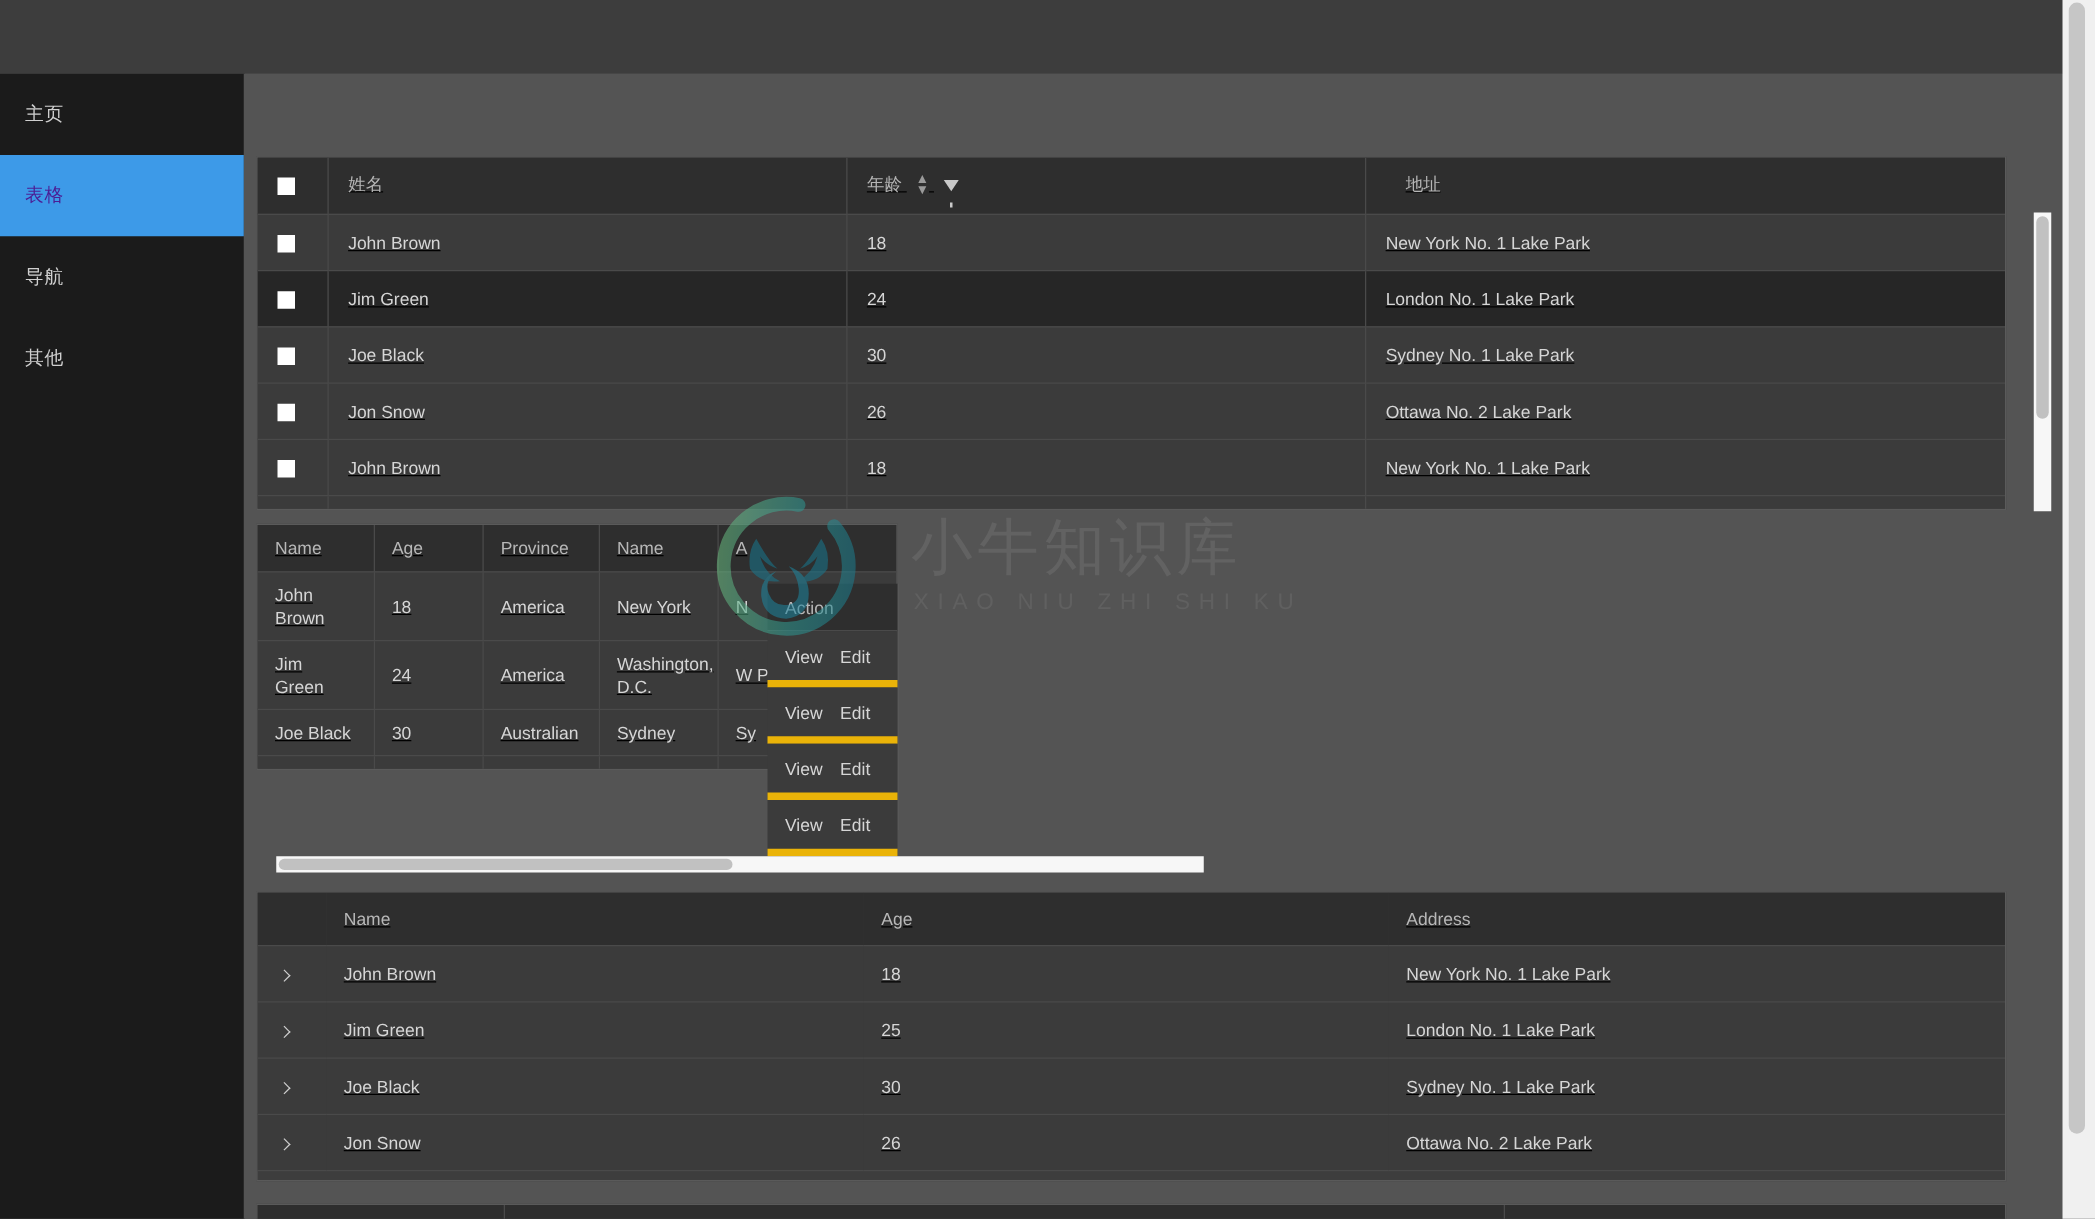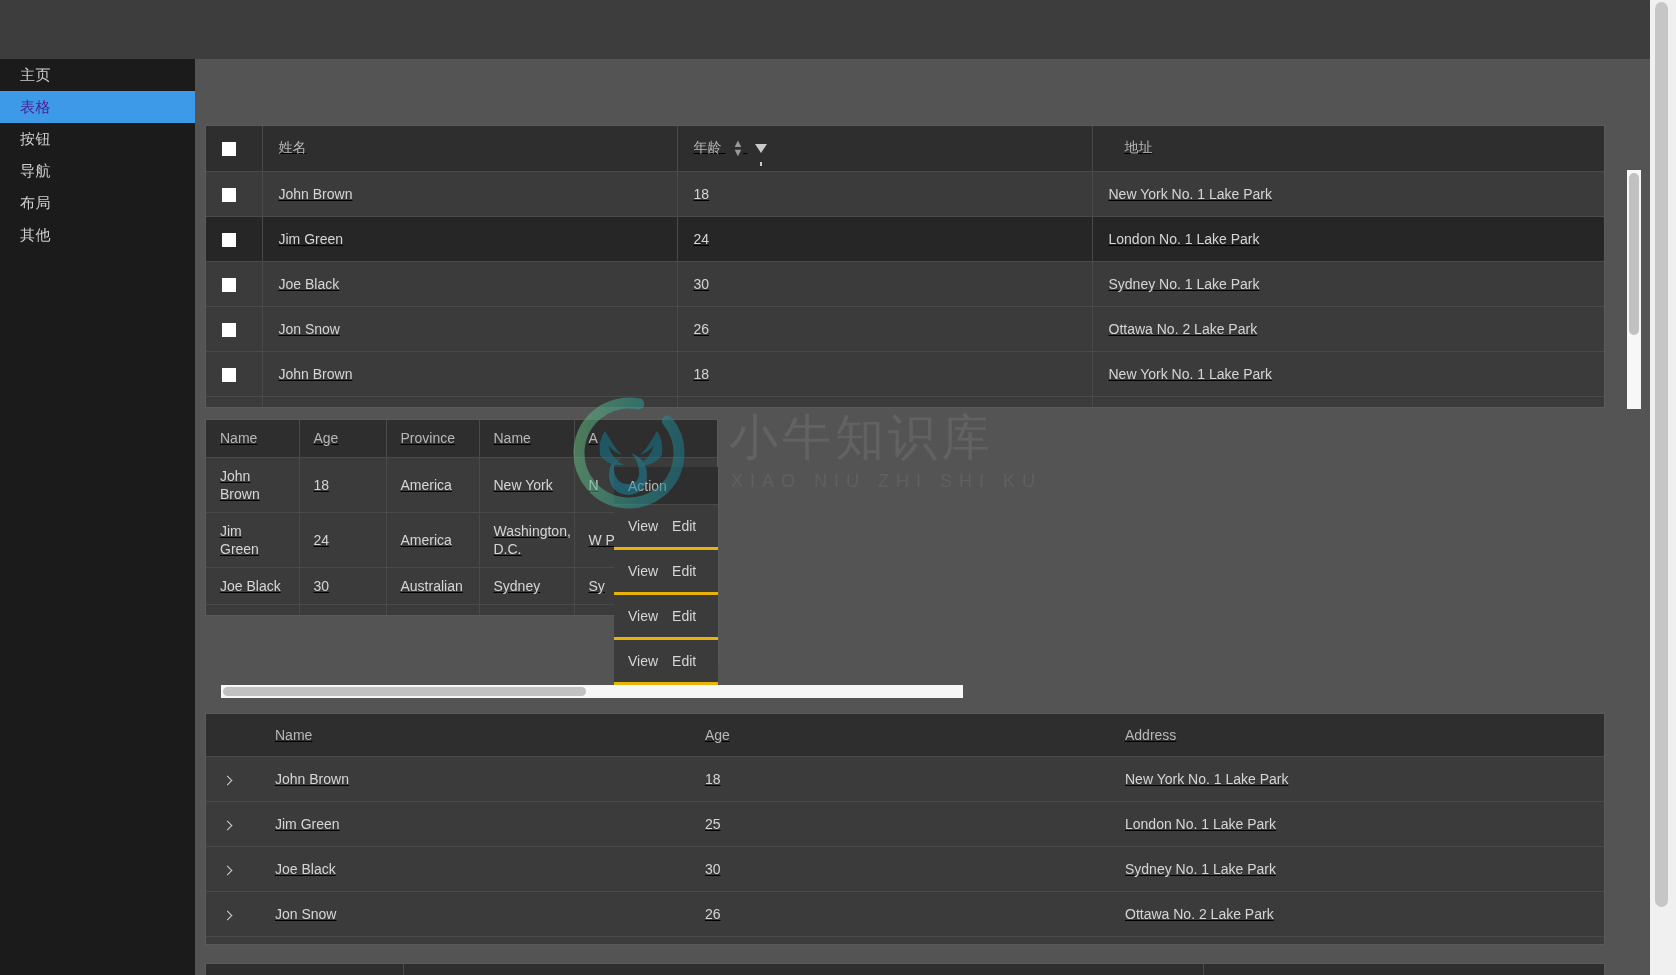--- a/index.html
+++ b/index.html
@@ -19,21 +19,21 @@
 
   
   #sidebar {
     position: absolute; left: 0; top: 59px;
     width: 196px; height: 916px;
     background: #1b1b1b;
     border-right: 1px solid #545454;
     z-index: 5;
   }
   .nav-item {
-    height: 32px;
+    height: 65px;
     display: flex; align-items: center;
     padding-left: 20px;
     color: #cfcfcf;
     font-size: 15px;
     letter-spacing: .5px;
     cursor: pointer;
   }
   .nav-item.active { background: #3d9ae8; color: #4c1d95; }
 
   
@@ -172,21 +172,21 @@
     height: 38px;
     background: #2e2e2e;
     color: #b8b8b8;
     font-size: 14px;
     display: flex; align-items: center;
     padding-left: 14px;
     border-bottom: 1px solid #4a4a4a;
   }
   #t2-action .arow {
     background: #3b3b3b;
-    border-bottom: 3px solid #eab308;
+    border-bottom: 6px solid #eab308;
     display: flex; align-items: center; gap: 14px;
     padding-left: 14px;
     font-size: 14px;
     color: #d6d6d6;
   }
   #t2-action .arow a { color: #d6d6d6; text-decoration: none; cursor: pointer; }
   #t2-action .r1 { height: 45px; }
   #t2-action .r2 { height: 45px; }
   #t2-action .r3 { height: 45px; }
   #t2-action .r4 { height: 45px; }
@@ -307,27 +307,21 @@
 <div id="topbar"></div>
 
 <nav id="sidebar">
   <div class="nav-item">
       <span>主页</span>
     </div>
   <div class="nav-item active">
       <span>表格</span>
     </div>
   <div class="nav-item">
-      <span>按钮</span>
-    </div>
-  <div class="nav-item">
       <span>导航</span>
-    </div>
-  <div class="nav-item">
-      <span>布局</span>
     </div>
   <div class="nav-item">
       <span>其他</span>
     </div>
 </nav>
 
 <div id="main">
 
   <div class="card" id="table1-wrap">
     <table class="t" id="table1">

